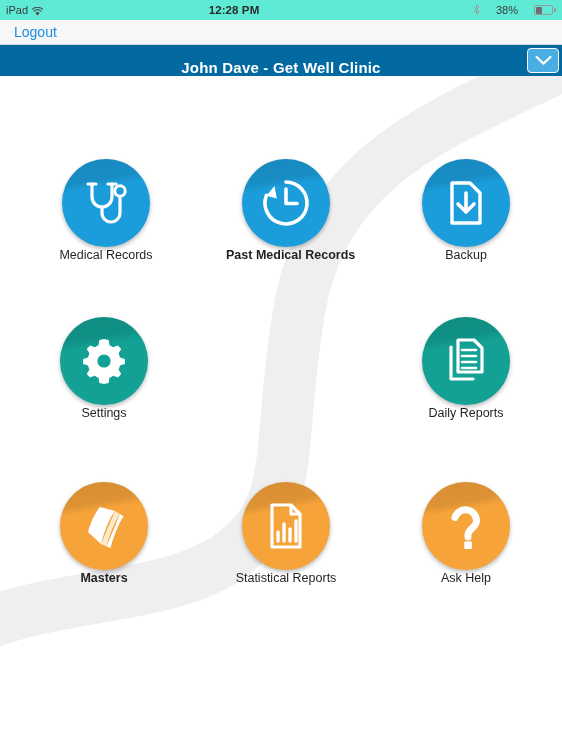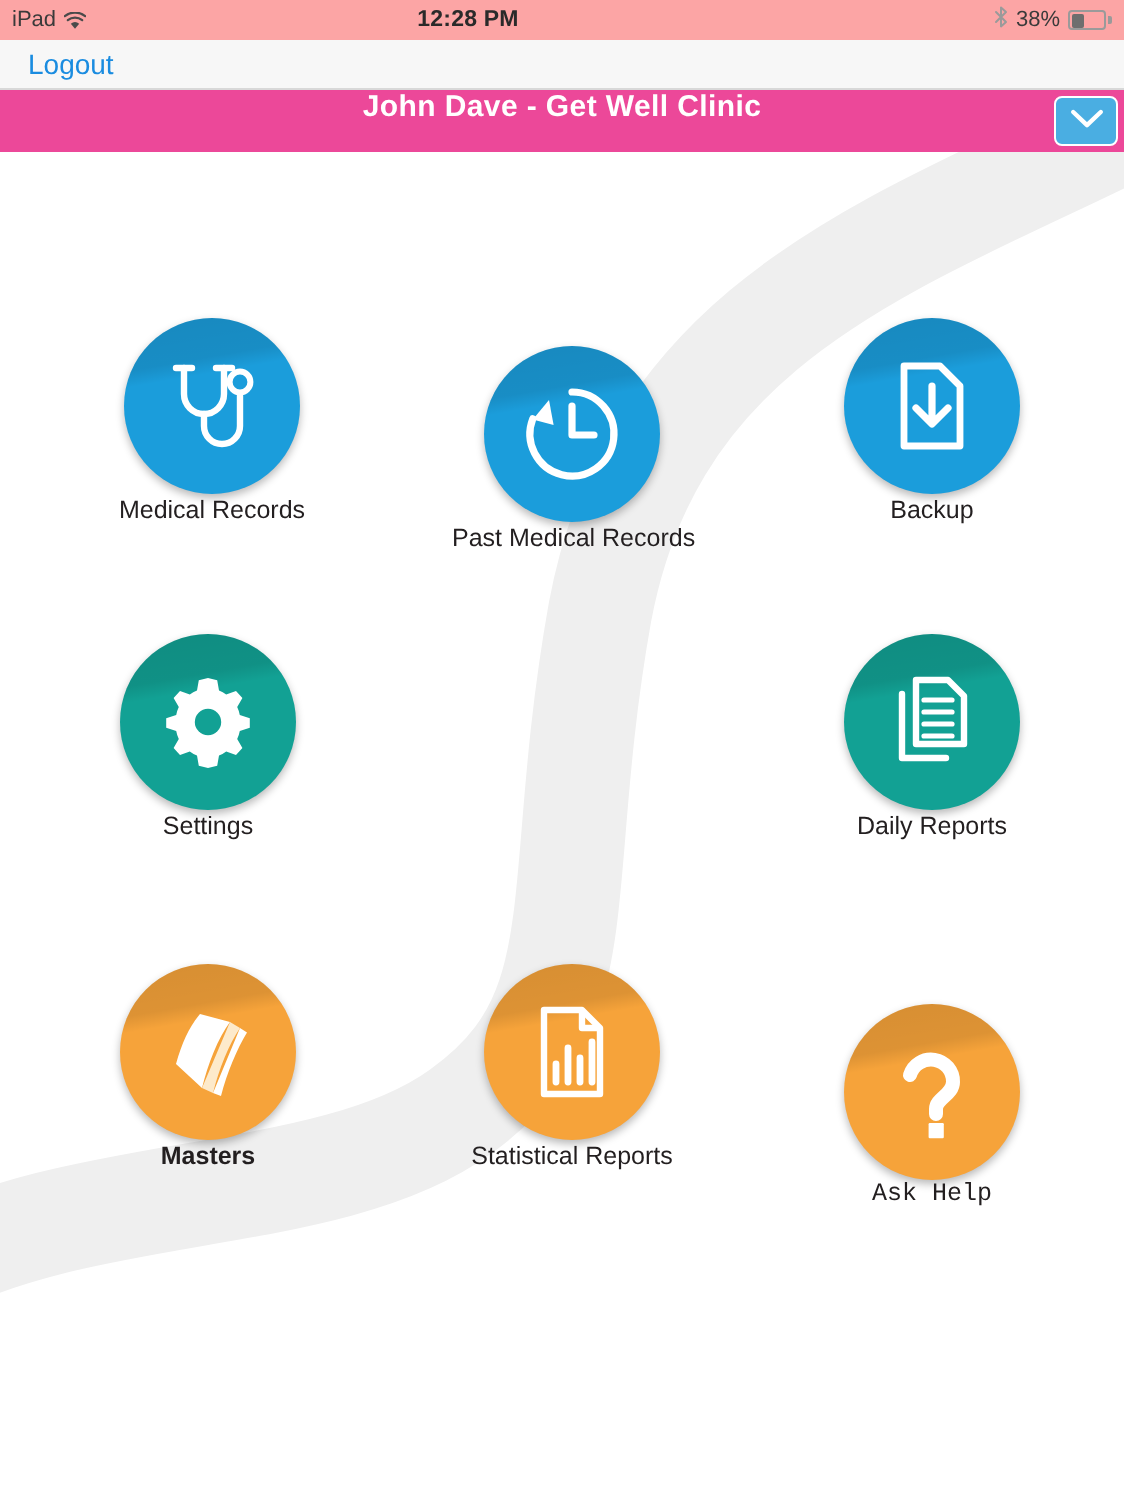--- a/index.html
+++ b/index.html
@@ -8,27 +8,27 @@
     background:#ffffff;
     font-family:"Liberation Sans", sans-serif;
     -webkit-font-smoothing:antialiased;
     overflow:hidden;
   }
   #screen { position:relative; width:562px; height:750px; background:#fff; }
 
   
   .statusbar{
     position:absolute; top:0; left:0; width:562px; height:20px;
-    background:#fca5a5; display:flex; align-items:center;
+    background:#5eead4; display:flex; align-items:center;
     font-size:11px; color:#3a3a3a; padding:0 6px;
   }
   .sb-left{ display:flex; align-items:center; gap:4px; }
   .sb-center{ position:absolute; left:0; width:468px; text-align:center;
     font-size:11.5px; font-weight:bold; color:#2a2a2a; letter-spacing:.1px; }
-  .sb-right{ position:absolute; right:6px; display:flex; align-items:center; gap:4px; }
+  .sb-right{ position:absolute; right:6px; display:flex; align-items:center; gap:16px; }
   .wifi-ico{ display:inline-block; width:11px; height:9px; position:relative; }
   .bt-ico{ font-size:10px; color:#8a8a8a; line-height:1; }
   .batt{ position:relative; width:22px; height:10px; }
   .batt-body{ position:absolute; left:0; top:0; width:19px; height:10px;
     border:1px solid #9a9a9a; border-radius:2px; }
   .batt-fill{ position:absolute; left:1.5px; top:1.5px; height:7px; width:6.5px;
     background:#6e6e6e; border-radius:1px; }
   .batt-cap{ position:absolute; left:19.5px; top:3px; width:2px; height:4px;
     background:#9a9a9a; border-radius:0 1px 1px 0; }
   .batt-pct{ font-size:11px; color:#3a3a3a; }
@@ -44,21 +44,21 @@
     font-family:inherit; cursor:pointer; padding:0;
   }
   .nav-title{
     position:absolute; left:0; width:562px; top:50%; transform:translateY(-50%);
     text-align:center; font-size:13.5px; font-weight:bold; color:#1c1c1c;
   }
 
   
   .clinicbar{
     position:absolute; top:45px; left:0; width:562px; height:31px;
-    background:#ec4899; display:flex; align-items:flex-start; justify-content:center;
+    background:#0369a1; display:flex; align-items:flex-end; justify-content:center;
   }
   .clinic-name{
     font-size:15px; font-weight:bold; color:#ffffff; letter-spacing:.2px;
   }
   .clinic-drop{
     position:absolute; right:3px; top:3px; width:32px; height:25px;
     background:#4aaee2; border:1px solid #ffffff; border-radius:4px;
     display:flex; align-items:center; justify-content:center; cursor:pointer;
   }
 
@@ -159,21 +159,21 @@
           <svg class="gi" width="52" height="52" viewBox="0 0 52 52">
             <path d="M12 7 v13 a10 10 0 0 0 20 0 V7" stroke="#fff" stroke-width="3.2" fill="none" stroke-linecap="round"></path>
             <path d="M8 7 h8 M28 7 h8" stroke="#fff" stroke-width="3.2" stroke-linecap="round"></path>
             <path d="M22 30 v6 a9 9 0 0 0 18 0 V21" stroke="#fff" stroke-width="3.2" fill="none" stroke-linecap="round"></path>
             <circle cx="40" cy="14" r="5.2" stroke="#fff" stroke-width="3" fill="none"></circle>
           </svg>
         </span>
         <span class="label">Medical Records</span>
       </button>
 
-      <button class="tile" style="left:226px; top:97px;">
+      <button class="tile" style="left:226px; top:83px;font-weight:bold;">
         <span class="circle c-blue">
           <svg class="gi" width="54" height="54" viewBox="0 0 54 54">
             <path d="M27 6 a21 21 0 1 1 -19.6 13.4" stroke="#fff" stroke-width="3.6" fill="none" stroke-linecap="round"></path>
             <path d="M15.5 10 L7.4 19.8 L17.8 22.5 Z" fill="#fff"></path>
             <path d="M27 13 v14.5 h11" stroke="#fff" stroke-width="3.6" fill="none" stroke-linecap="round" stroke-linejoin="round"></path>
           </svg>
         </span>
         <span class="label">Past Medical Records</span>
       </button>
 
@@ -224,21 +224,21 @@
         <span class="circle c-orange">
           <svg class="gi" width="48" height="48" viewBox="0 0 48 48">
             <path d="M10 3 h19 l9 9 v33 H10 Z" stroke="#fff" stroke-width="3.2" fill="none" stroke-linejoin="round"></path>
             <path d="M29 3 v9 h9" stroke="#fff" stroke-width="3.2" fill="none" stroke-linejoin="round"></path>
             <path d="M16 39 v-9 M22 39 v-17 M28 39 v-12 M34 39 v-20" stroke="#fff" stroke-width="3.4" stroke-linecap="round"></path>
           </svg>
         </span>
         <span class="label">Statistical Reports</span>
       </button>
 
-      <button class="tile" style="left:406px; top:426px;font-family:Liberation Mono, monospace;">
+      <button class="tile" style="left:406px; top:406px;">
         <span class="circle c-orange">
           <svg class="gi" width="44" height="50" viewBox="0 0 44 50">
             <path d="M11 16.5 a11 11 0 0 1 21.5 3.4 c0 6.5 -8.5 8.2 -8.5 13.6 v2.5" stroke="#fff" stroke-width="7" fill="none" stroke-linecap="round" stroke-linejoin="round"></path>
             <rect x="20.3" y="40.5" width="7.6" height="7.6" rx="0.6" fill="#fff"></rect>
           </svg>
         </span>
         <span class="label">Ask Help</span>
       </button>
 
     </div>

